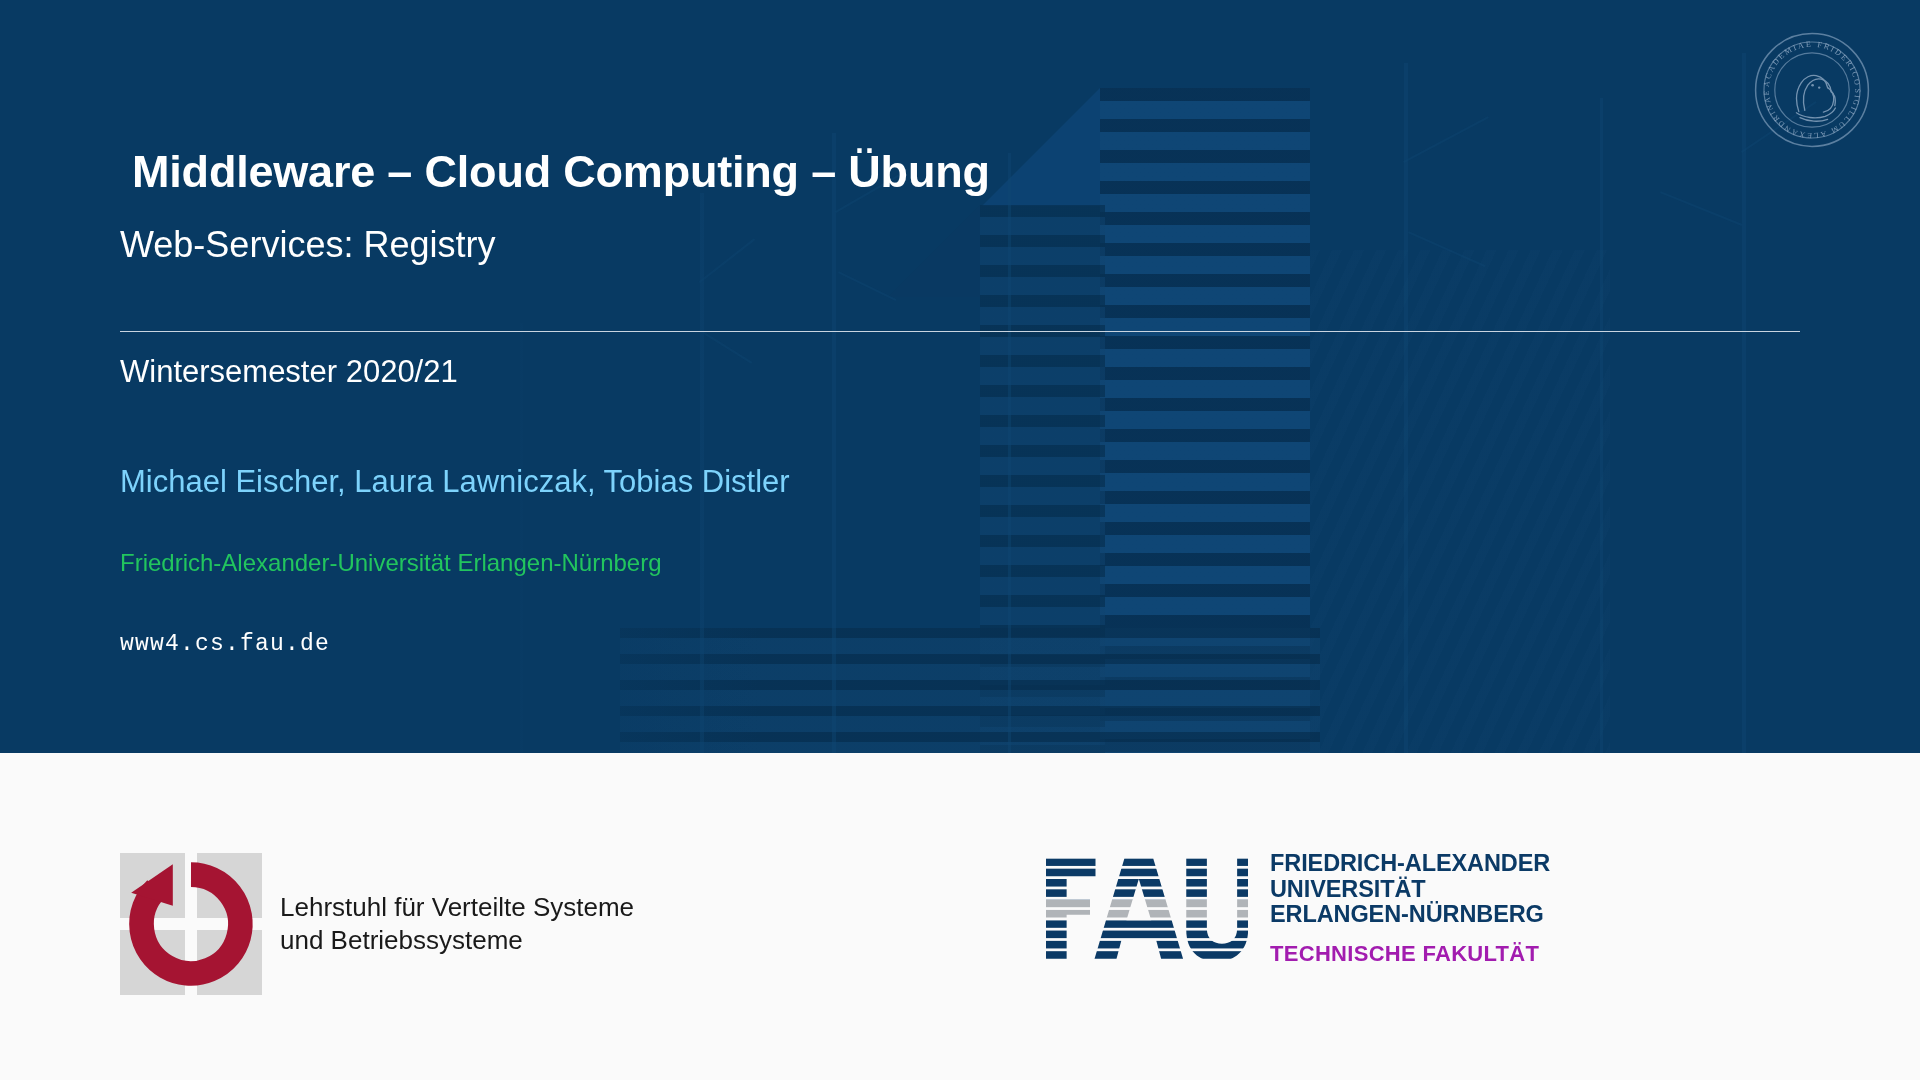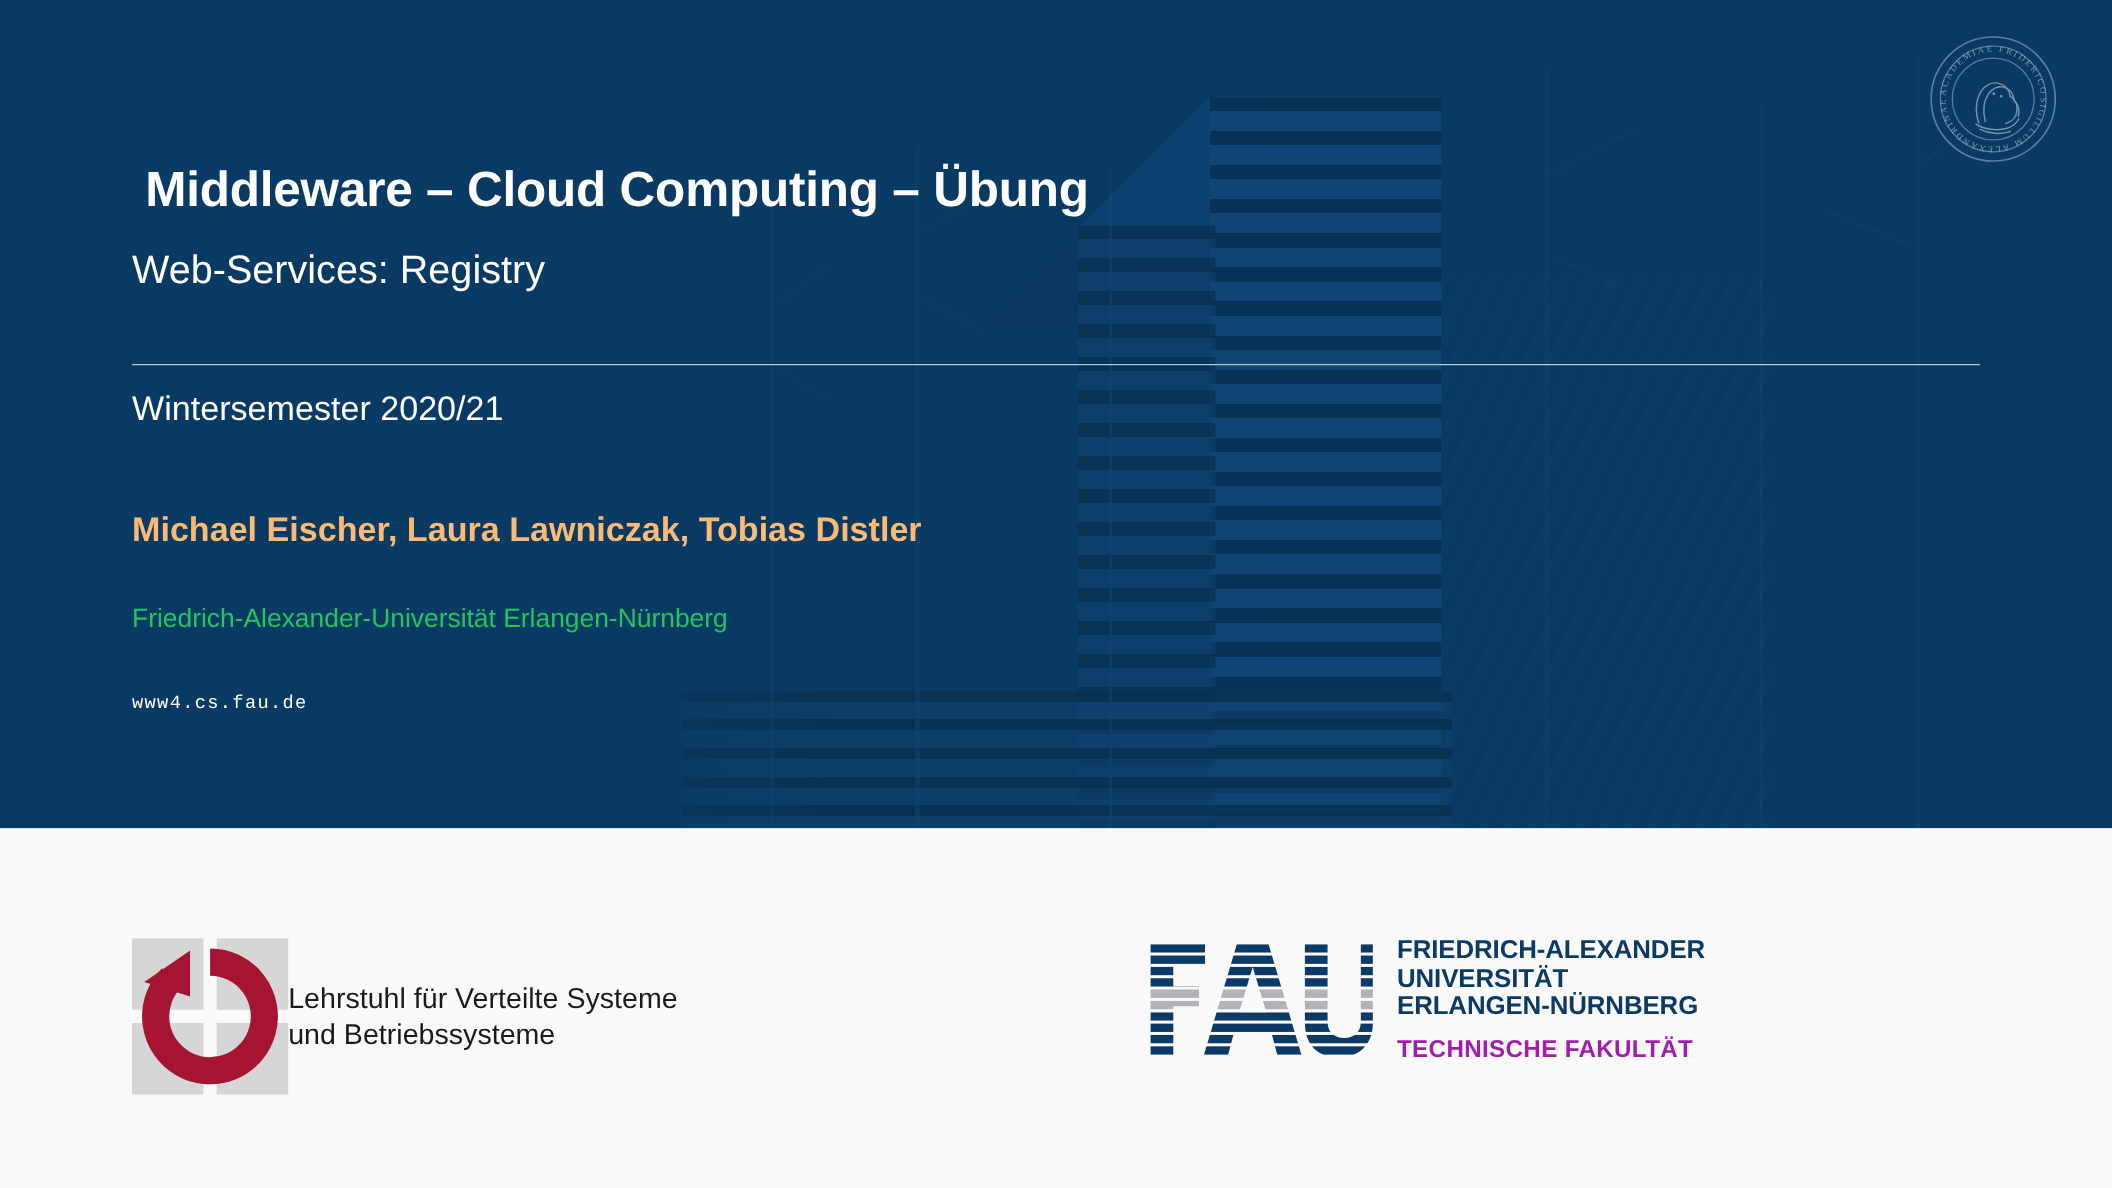--- a/index.html
+++ b/index.html
@@ -197,43 +197,43 @@
     color: #ffffff;
     font-size: 31px;
     font-weight: normal;
     white-space: nowrap;
   }
   .authors {
     position: absolute;
     left: 0;
     top: 464px;
     margin: 0;
-    color: #fdba74;
+    color: #7dd3fc;
     font-size: 31px;
-    font-weight: bold;
+    font-weight: normal;
     white-space: nowrap;
   }
   .affil {
     position: absolute;
     left: 0;
     top: 549px;
     margin: 0;
     color: #22c55e;
     font-size: 24px;
     font-weight: normal;
     line-height: 27px;
     white-space: nowrap;
   }
   .url {
     position: absolute;
     left: 0;
     top: 631px;
     margin: 0;
     color: #ffffff;
-    font-size: 17px;
+    font-size: 23px;
     letter-spacing: 1.2px;
     font-family: "Liberation Mono", monospace;
     white-space: nowrap;
   }
 
   
   .seal {
     position: absolute;
     right: 48px;
     top: 30px;
@@ -277,20 +277,21 @@
   .i4-sq { background: #d6d6d6; }
   .i4-gap { background: transparent; }
   .i4-arrow {
     position: absolute;
     left: 6px;
     top: 6px;
     width: 130px;
     height: 130px;
   }
   .i4-caption {
+    margin-left: 18px;
     color: #1a1a1a;
     font-size: 26px;
     line-height: 33px;
     font-weight: normal;
     white-space: nowrap;
   }
 
   
   .fau-logo-wrap {
     position: absolute;

